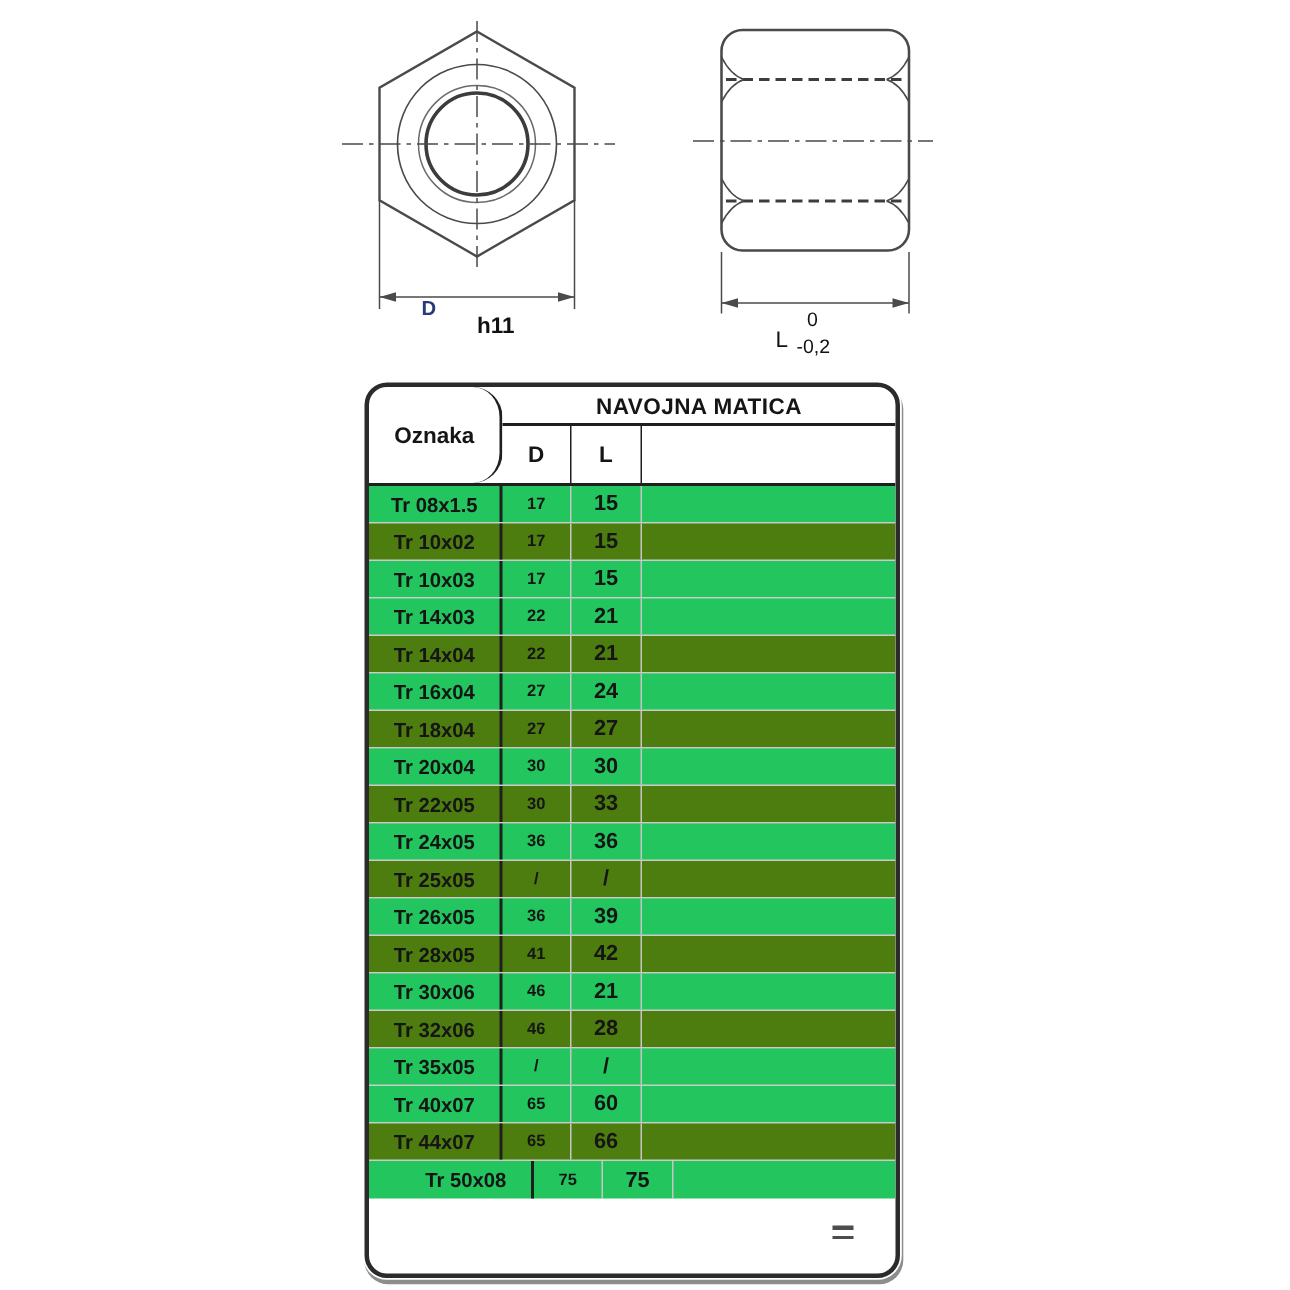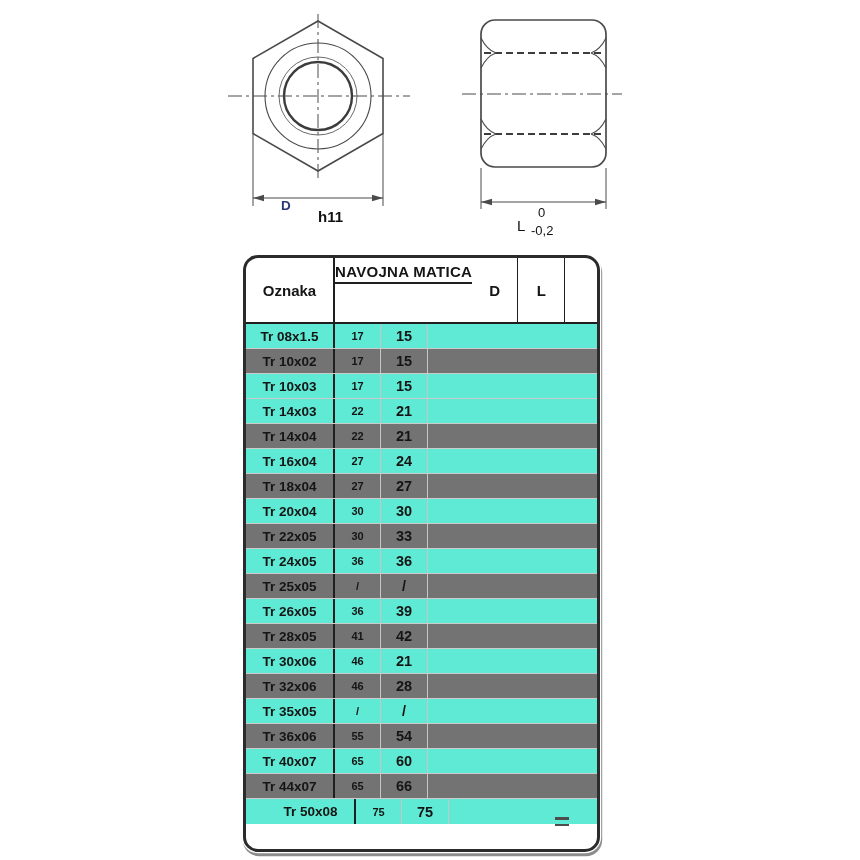--- a/index.html
+++ b/index.html
@@ -11,34 +11,34 @@
 
   
   .table-card{
     position:absolute;left:243px;top:255px;width:357px;height:597px;
     background:#fff;border:3px solid #2b2b2b;border-radius:15px;
     box-shadow:0 0 0 1.2px #ffffff, 1px 3px 0 1.2px #8d8d8d;
     overflow:hidden;box-sizing:border-box;
   }
   .thead{height:66px;display:flex;border-bottom:2.5px solid #1f1f1f;box-sizing:border-box;}
   .oznaka-hcell{width:89px;flex:0 0 89px;display:flex;align-items:center;justify-content:center;
-    font-weight:bold;font-size:15px;border-right:2px solid #1f1f1f;box-sizing:border-box;}
-  .right-head{flex:1;display:flex;flex-direction:row;}
+    font-weight:bold;font-size:15px;border-right:2px solid #1f1f1f;box-sizing:border-box;border-radius:20px;}
+  .right-head{flex:1;display:flex;flex-direction:column;}
   .title-cell{height:26px;line-height:27px;text-align:center;font-weight:bold;font-size:15px;
     letter-spacing:.3px;border-bottom:2px solid #1f1f1f;box-sizing:border-box;}
   .subhead{flex:1;display:flex;}
   .d-hcell{width:46px;flex:0 0 46px;display:flex;align-items:center;justify-content:center;
     font-weight:bold;font-size:15px;border-right:1.5px solid #1f1f1f;box-sizing:border-box;}
   .l-hcell{width:47px;flex:0 0 47px;display:flex;align-items:center;justify-content:center;
     font-weight:bold;font-size:15px;border-right:1.5px solid #1f1f1f;box-sizing:border-box;}
   .empty-hcell{flex:1;}
 
   .tbody{position:relative;}
-  .trow{height:25px;display:flex;border-bottom:1.5px solid #cbcbcb;box-sizing:border-box;background:#737373;}
-  .trow.gray{background:#5eead4;}
+  .trow{height:25px;display:flex;border-bottom:1.5px solid #cbcbcb;box-sizing:border-box;background:#4d7c0f;}
+  .trow.gray{background:#22c55e;}
   .trow:last-child{border-bottom:none;padding-left:21px;}
   .cell{display:flex;align-items:center;justify-content:center;box-sizing:border-box;}
   .c-label{width:89px;flex:0 0 89px;font-weight:bold;font-size:13.5px;border-right:2px solid #1f1f1f;}
   .c-d{width:46px;flex:0 0 46px;font-size:11px;font-weight:600;border-right:1.5px solid #c6c6c6;}
   .c-l{width:47px;flex:0 0 47px;font-size:14.5px;font-weight:600;border-right:1.5px solid #c6c6c6;}
   .c-rest{flex:1;}
 
   .eq-mark{position:absolute;right:28px;bottom:19px;width:14px;}
   .eq-mark i{display:block;width:14px;height:2.4px;background:#4d4d4d;margin:4px 0;}
 </style>
@@ -187,26 +187,20 @@
           <div class="cell c-d">46</div>
           <div class="cell c-l">28</div>
           <div class="cell c-rest"></div>
         </div>
         <div class="trow gray">
           <div class="cell c-label">Tr 35x05</div>
           <div class="cell c-d">/</div>
           <div class="cell c-l">/</div>
           <div class="cell c-rest"></div>
         </div>
-        <div class="trow">
-          <div class="cell c-label">Tr 36x06</div>
-          <div class="cell c-d">55</div>
-          <div class="cell c-l">54</div>
-          <div class="cell c-rest"></div>
-        </div>
         <div class="trow gray">
           <div class="cell c-label">Tr 40x07</div>
           <div class="cell c-d">65</div>
           <div class="cell c-l">60</div>
           <div class="cell c-rest"></div>
         </div>
         <div class="trow">
           <div class="cell c-label">Tr 44x07</div>
           <div class="cell c-d">65</div>
           <div class="cell c-l">66</div>

